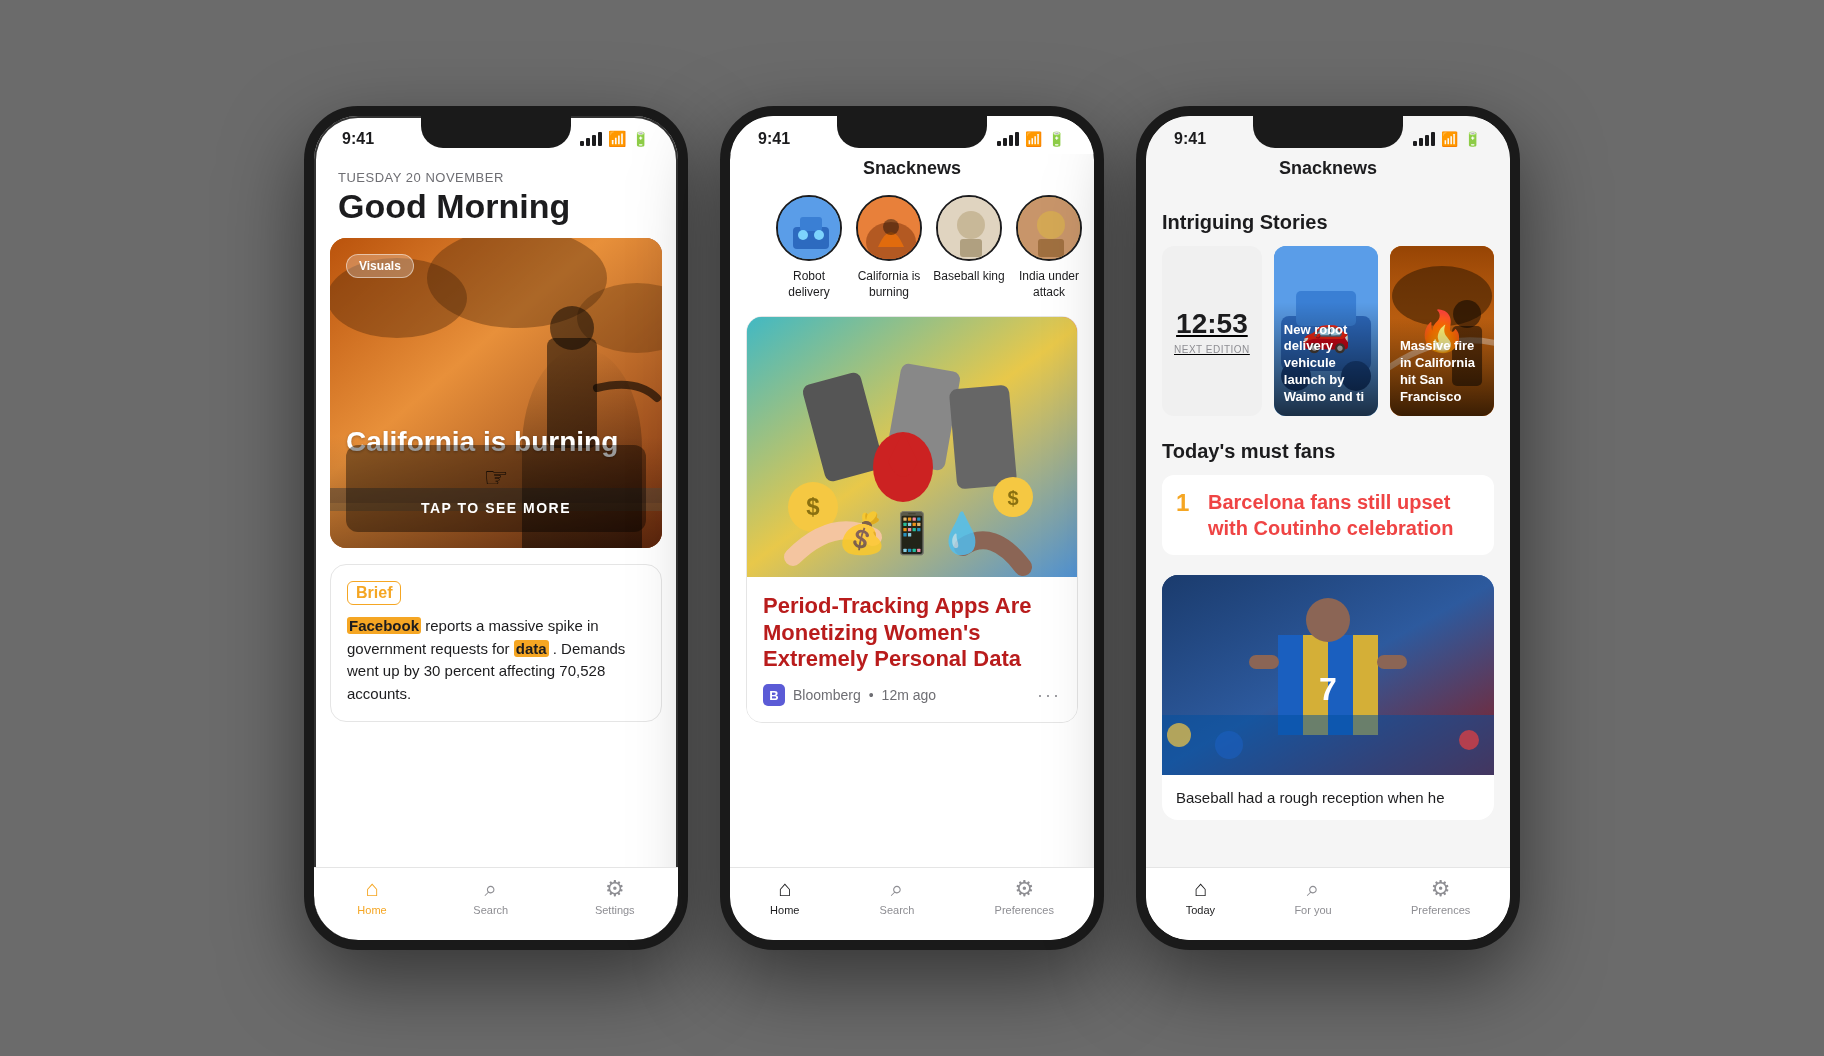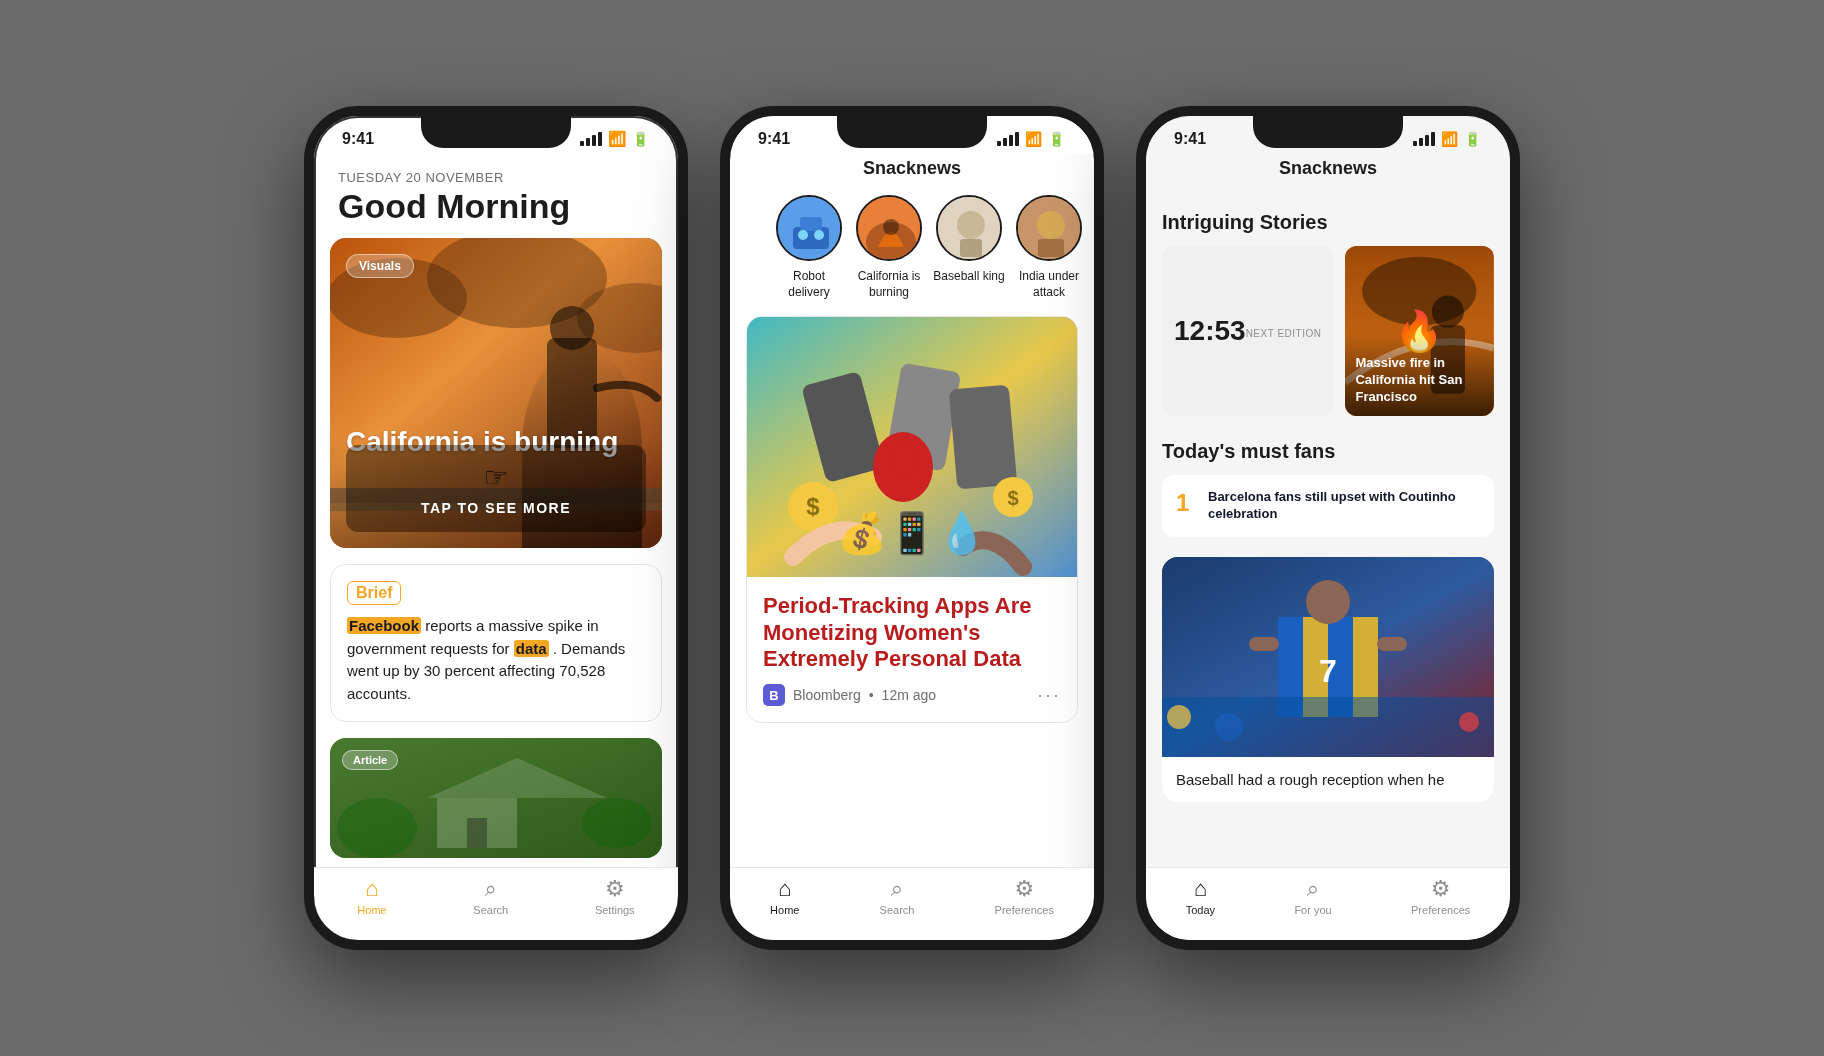--- a/index.html
+++ b/index.html
@@ -369,26 +369,28 @@
       margin-bottom: 12px;
     }
 
     .story-cards-row {
       display: flex;
       gap: 12px;
       align-items: stretch;
     }
     .time-card {
       display: flex;
+      flex-direction: column;
       align-items: center;
-      justify-content: flex-start;
+      justify-content: center;
       background: #f0f0f0;
       border-radius: 12px;
       padding: 16px 12px;
       min-width: 80px;
+      text-decoration: underline;
     }
     .time-display {
       font-size: 28px;
       font-weight: 700;
       color: #1c1c1e;
     }
     .next-edition {
       font-size: 10px;
       color: #8e8e93;
       text-align: center;
@@ -453,23 +455,23 @@
       padding: 14px;
       margin-bottom: 12px;
     }
     .must-read-num {
       font-size: 24px;
       font-weight: 800;
       color: #f5a623;
       min-width: 20px;
     }
     .must-read-title {
-      font-size: 13px;
+      font-size: 20px;
       font-weight: 600;
-      color: #0f172a;
+      color: #ef4444;
       line-height: 1.3;
     }
 
     .coutinho-card {
       margin: 0 16px;
       border-radius: 16px;
       overflow: hidden;
     }
     .coutinho-img {
       width: 100%; height: 200px;
@@ -547,39 +549,20 @@
       <div class="brief-card">
         <div class="brief-badge">Brief</div>
         <div class="brief-text">
           <span class="brief-highlight">Facebook</span>
           <span> reports a massive spike in government requests for </span>
           <span class="brief-highlight">data</span>
           <span>. Demands went up by 30 percent affecting 70,528 accounts.</span>
         </div>
       </div>
 
-      <div class="article-card">
-        <div class="article-bg">
-          <svg width="100%" height="120" viewBox="0 0 358 120" preserveAspectRatio="xMidYMid slice">
-            <defs>
-              <linearGradient id="houseg" x1="0" y1="0" x2="1" y2="1">
-                <stop offset="0%" stop-color="#4a7a30"></stop>
-                <stop offset="100%" stop-color="#2d5a18"></stop>
-              </linearGradient>
-            </defs>
-            <rect width="358" height="120" fill="url(#houseg)"></rect>
-            <rect x="120" y="60" width="80" height="50" fill="rgba(255,255,255,0.2)"></rect>
-            <polygon points="110,60 200,20 290,60" fill="rgba(255,255,255,0.15)"></polygon>
-            <rect x="150" y="80" width="20" height="30" fill="rgba(0,0,0,0.3)"></rect>
-            <ellipse cx="60" cy="90" rx="40" ry="30" fill="rgba(0,100,0,0.3)"></ellipse>
-            <ellipse cx="300" cy="85" rx="35" ry="25" fill="rgba(0,100,0,0.3)"></ellipse>
-          </svg>
-        </div>
-        <div class="article-badge">Article</div>
-      </div>
     </div>
 
     <div class="bottom-nav">
       <div class="nav-item active">
         <div class="nav-icon">⌂</div>
         <span>Home</span>
       </div>
       <div class="nav-item">
         <div class="nav-icon">⌕</div>
         <span>Search</span>
@@ -737,20 +720,36 @@
 
     <div class="phone3-content">
       <div class="intriguing-section">
         <div class="section-title">Intriguing Stories</div>
         <div class="story-cards-row">
           <div class="time-card">
             <div class="time-display">12:53</div>
             <div class="next-edition">NEXT EDITION</div>
           </div>
           <div class="story-thumb">
+            <div class="story-thumb-bg1">
+              <svg width="100%" height="170" viewBox="0 0 130 170" preserveAspectRatio="xMidYMid slice">
+                <rect width="130" height="170" fill="#5a9de8"></rect>
+                <rect x="20" y="70" width="90" height="55" rx="8" fill="#2d6abf"></rect>
+                <rect x="35" y="45" width="60" height="35" rx="5" fill="#3a7fd4"></rect>
+
+                <circle cx="35" cy="130" r="15" fill="#1a4a90"></circle>
+                <circle cx="95" cy="130" r="15" fill="#1a4a90"></circle>
+
+                <rect x="50" y="90" width="12" height="8" rx="2" fill="#7dd3fc"></rect>
+                <rect x="68" y="90" width="12" height="8" rx="2" fill="#7dd3fc"></rect>
+              </svg>
+            </div>
+            <div class="story-caption">New robot delivery vehicule launch by Waimo and ti</div>
+          </div>
+          <div class="story-thumb">
             <div class="story-thumb-bg2" style="position:relative;">
               <svg width="100%" height="170" viewBox="0 0 130 170" preserveAspectRatio="xMidYMid slice">
                 <rect width="130" height="170" fill="#c0620a"></rect>
                 <rect x="0" y="0" width="130" height="170" fill="url(#smokeg)"></rect>
                 <defs>
                   <linearGradient id="smokeg" x1="0" y1="0" x2="0" y2="1">
                     <stop offset="0%" stop-color="#7a3000" stop-opacity="0.6"></stop>
                     <stop offset="100%" stop-color="#e8803a" stop-opacity="0"></stop>
                   </linearGradient>
                 </defs>

